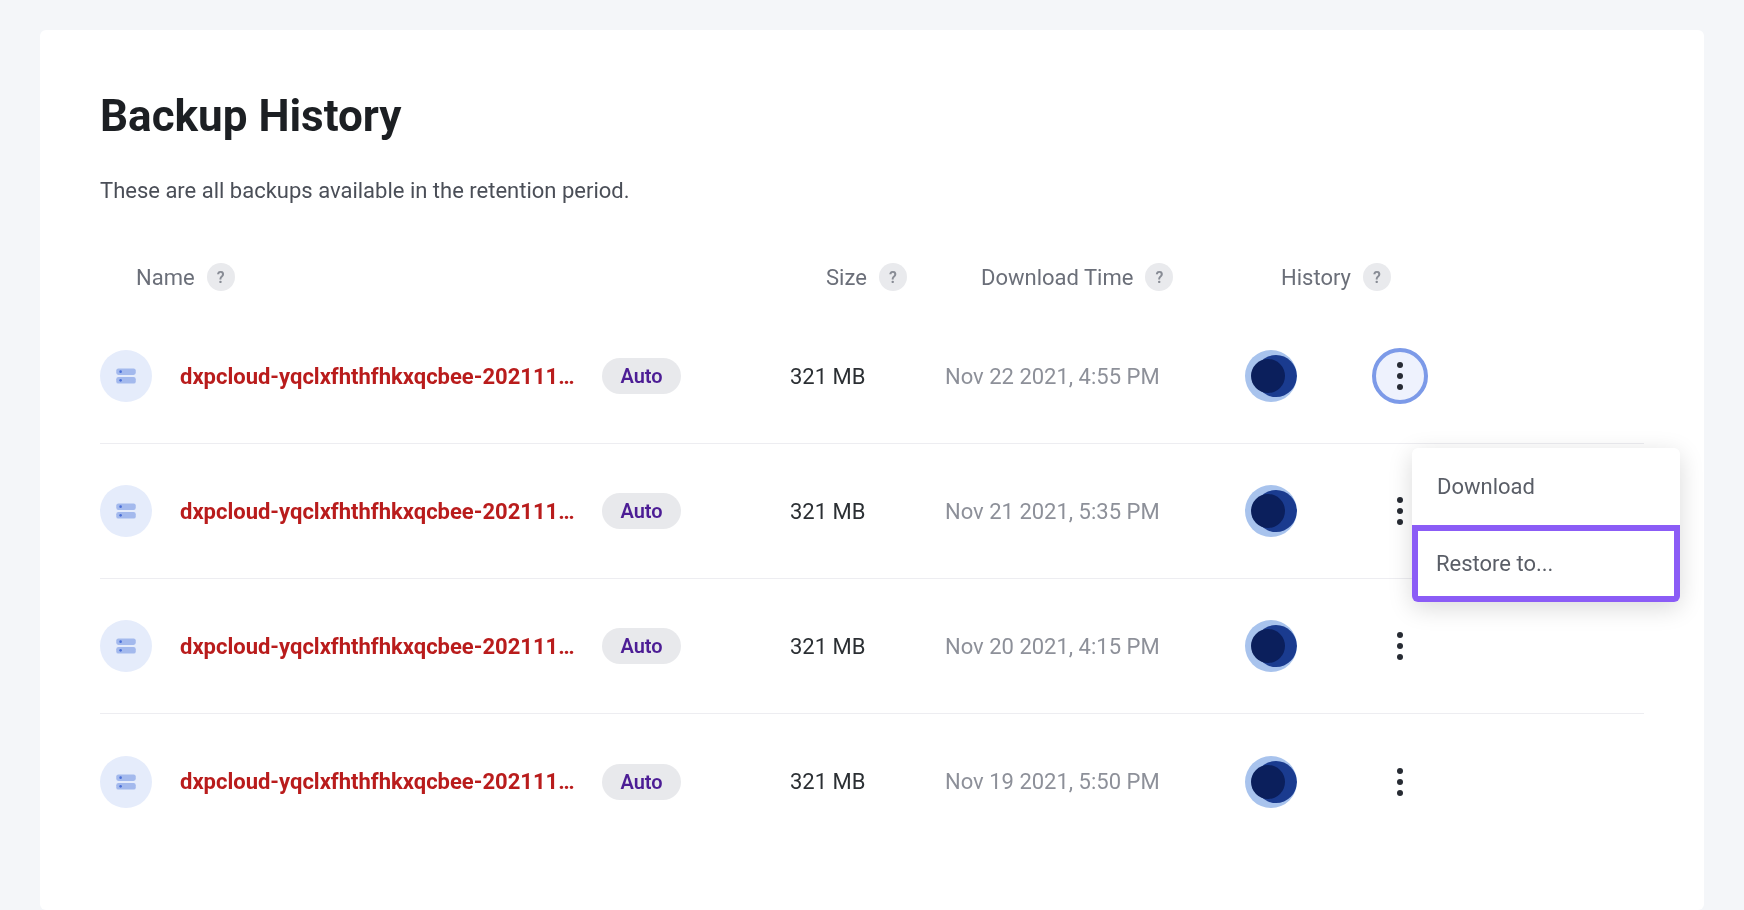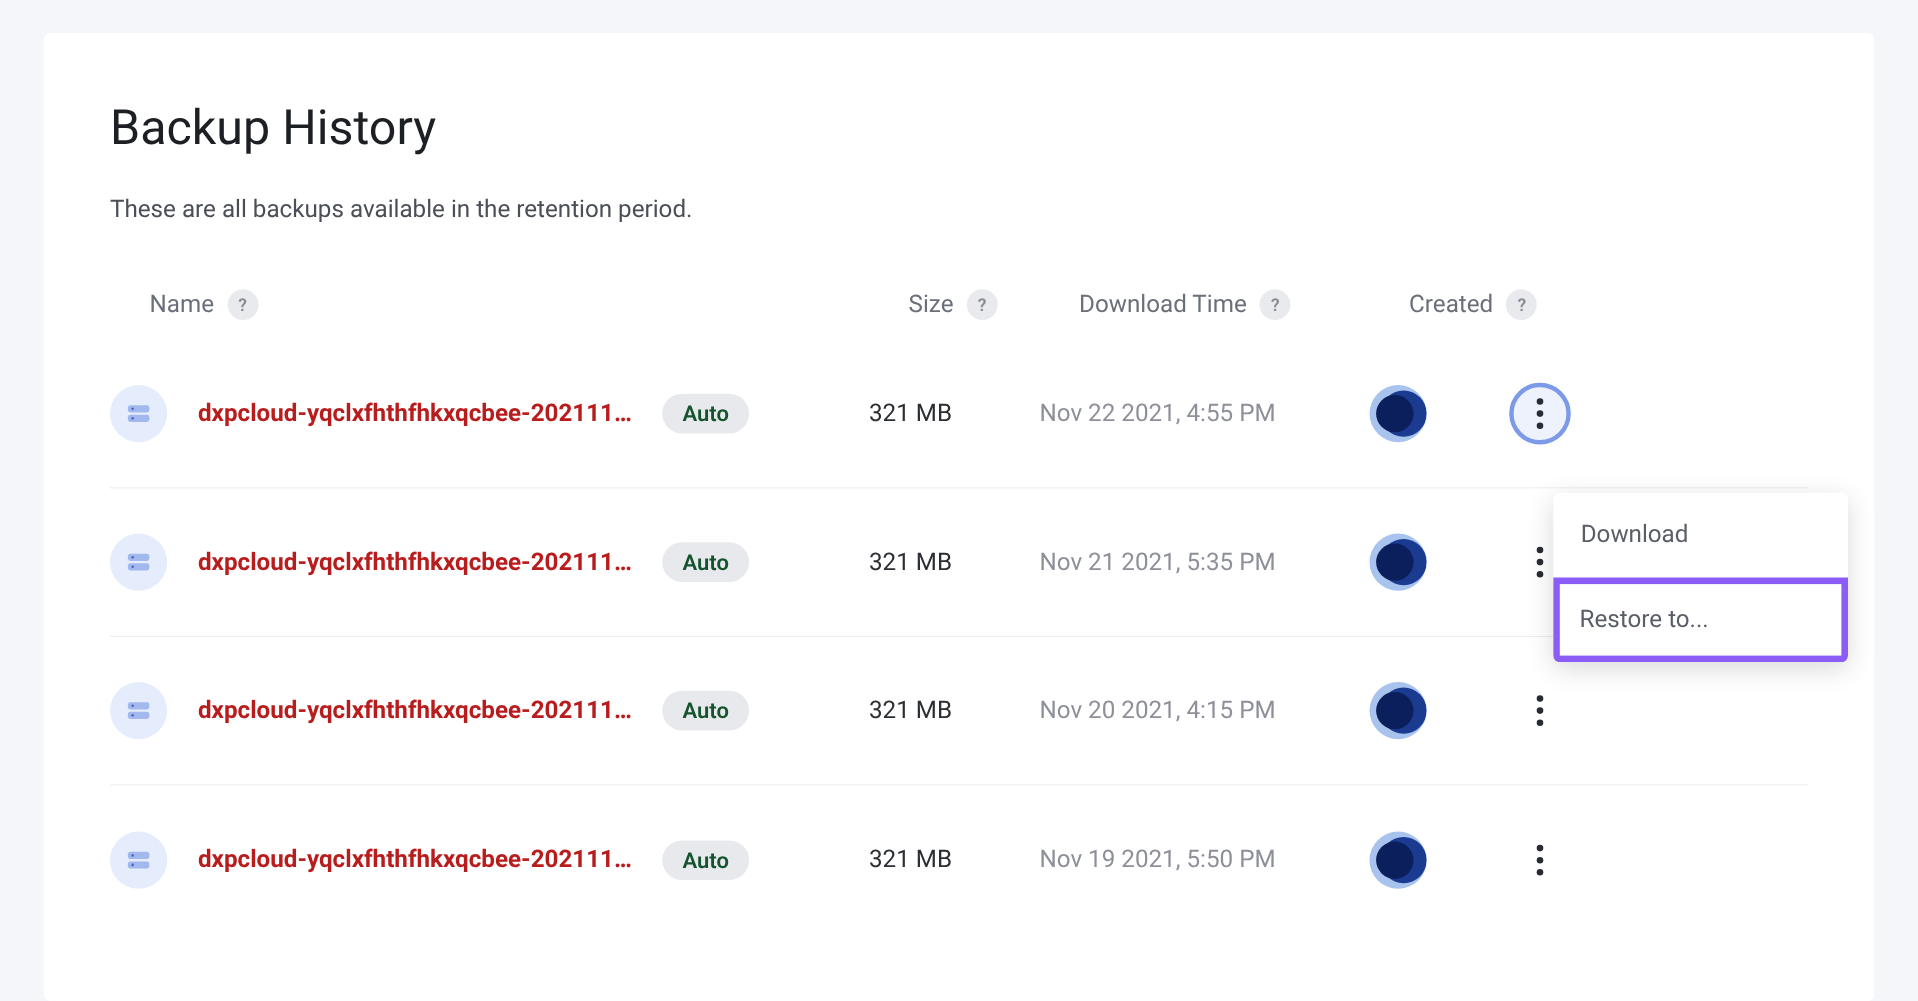--- a/index.html
+++ b/index.html
@@ -18,21 +18,21 @@
   }
   .card {
     background: #fff;
     border-radius: 6px;
     padding: 60px 60px 0 60px;
     min-height: 880px;
     position: relative;
   }
   .page-title {
     font-size: 44px;
-    font-weight: 400;
+    font-weight: 700;
     color: #1c1f23;
     margin-bottom: 36px;
   }
   .page-subtitle {
     font-size: 22px;
     color: #4a4e57;
     margin-bottom: 60px;
   }
   .columns-header {
     display: flex;
@@ -91,21 +91,21 @@
     max-width: 410px;
     white-space: nowrap;
     overflow: hidden;
     text-overflow: ellipsis;
   }
   .badge {
     display: inline-block;
     padding: 6px 18px;
     border-radius: 18px;
     background: #e8e9ec;
-    color: #14532d;
+    color: #4c1d95;
     font-size: 20px;
     font-weight: 600;
   }
   .size-cell {
     flex: 0 0 155px;
     font-size: 22px;
     color: #2b2f33;
   }
   .created-cell {
     flex: 0 0 300px;
@@ -208,21 +208,21 @@
       </div>
       <div class="col-size">
         <span>Size</span>
         <span class="help-icon">?</span>
       </div>
       <div class="col-created">
         <span>Download Time</span>
         <span class="help-icon">?</span>
       </div>
       <div class="col-author">
-        <span>Created</span>
+        <span>History</span>
         <span class="help-icon">?</span>
       </div>
       <div class="col-actions"></div>
     </div>
 
     <div id="rows-container">
         <div class="row">
           <div class="name-cell">
             <div class="backup-icon">
               <svg viewBox="0 0 24 24" fill="none">

